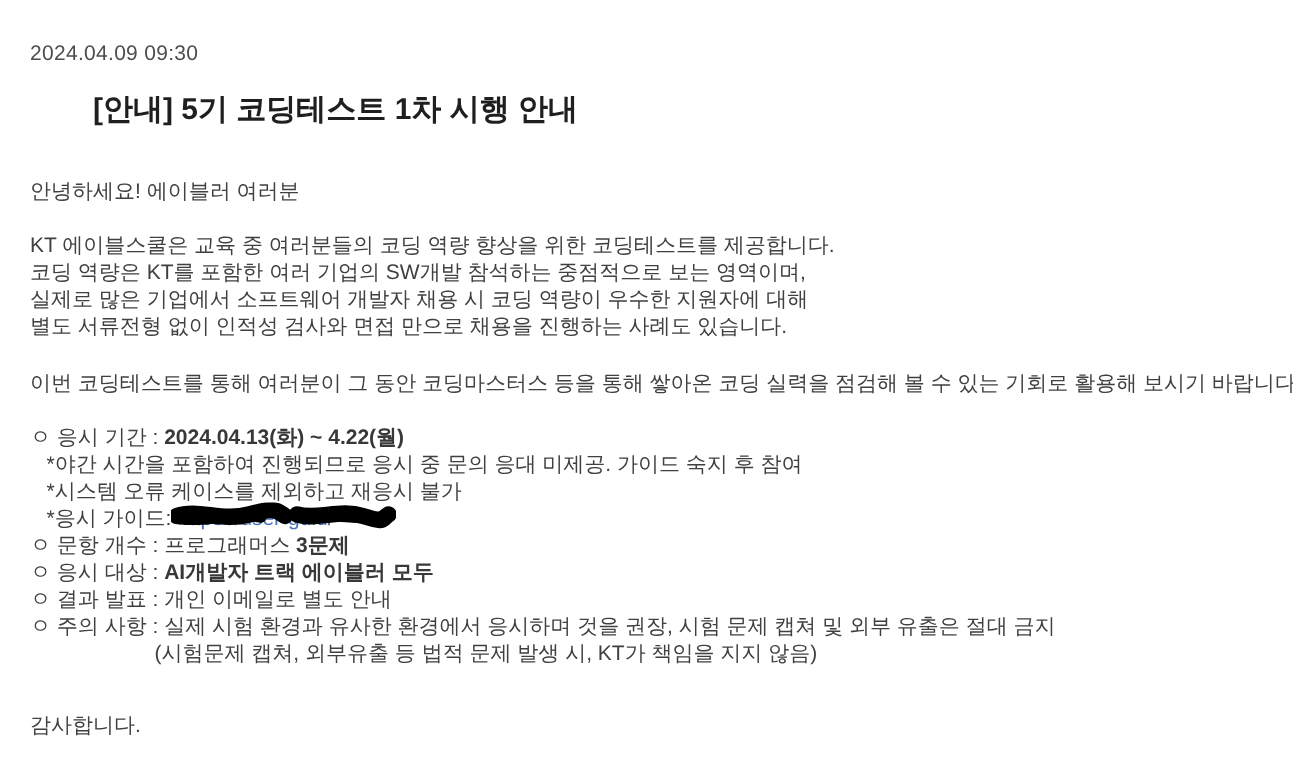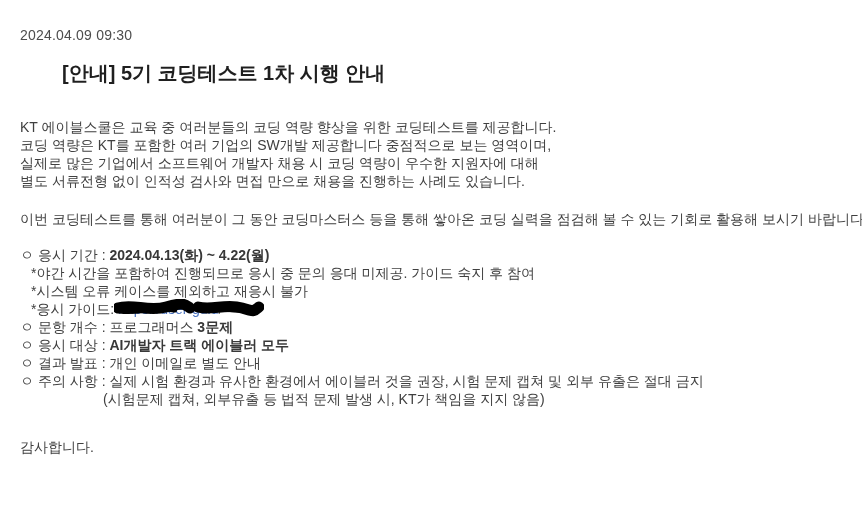--- a/index.html
+++ b/index.html
@@ -64,24 +64,25 @@
 <body>
 
 <div class="page">
 
   <div class="post-date">2024.04.09 09:30</div>
 
   <h1 class="post-title" style="margin-bottom:0;margin-left:42px;">[안내] 5기 코딩테스트 1차 시행 안내</h1>
 
   <div class="content">
 
+    <div class="line">안녕하세요! 에이블러 여러분</div>
 
     <div class="gap">
       <div class="line">KT 에이블스쿨은 교육 중 여러분들의 코딩 역량 향상을 위한 코딩테스트를 제공합니다.</div>
-      <div class="line">코딩 역량은 KT를 포함한 여러 기업의 SW개발 제공합니다 중점적으로 보는 영역이며,</div>
+      <div class="line">코딩 역량은 KT를 포함한 여러 기업의 SW개발 참석하는 중점적으로 보는 영역이며,</div>
       <div class="line">실제로 많은 기업에서 소프트웨어 개발자 채용 시 코딩 역량이 우수한 지원자에 대해</div>
       <div class="line">별도 서류전형 없이 인적성 검사와 면접 만으로 채용을 진행하는 사례도 있습니다.</div>
     </div>
 
     <div class="line gap-lg">이번 코딩테스트를 통해 여러분이 그 동안 코딩마스터스 등을 통해 쌓아온 코딩 실력을 점검해 볼 수 있는 기회로 활용해 보시기 바랍니다.</div>
 
     <div class="gap">
 
       <div class="line"><span>ㅇ 응시 기간 : </span><span class="b">2024.04.13(화) ~ 4.22(월)</span></div>
 
@@ -96,21 +97,21 @@
               <path d="M6 11 C 24 14, 40 6, 60 10" stroke="#000" stroke-width="7" fill="none" stroke-linecap="round"></path>
               <path d="M90 10 C 106 6, 122 13, 142 9" stroke="#000" stroke-width="7" fill="none" stroke-linecap="round"></path>
             </svg></span><span class="tail">/</span></div>
 
       <div class="line"><span>ㅇ 문항 개수 : 프로그래머스 </span><span class="b">3문제</span></div>
 
       <div class="line"><span>ㅇ 응시 대상 : </span><span class="b">AI개발자 트랙 에이블러 모두</span></div>
 
       <div class="line">ㅇ 결과 발표 : 개인 이메일로 별도 안내</div>
 
-      <div class="line">ㅇ 주의 사항 : 실제 시험 환경과 유사한 환경에서 에이블러 것을 권장, 시험 문제 캡쳐 및 외부 유출은 절대 금지</div>
+      <div class="line">ㅇ 주의 사항 : 실제 시험 환경과 유사한 환경에서 응시하며 것을 권장, 시험 문제 캡쳐 및 외부 유출은 절대 금지</div>
 
       <div class="line cont">(시험문제 캡쳐, 외부유출 등 법적 문제 발생 시, KT가 책임을 지지 않음)</div>
 
     </div>
 
     <div class="line closing">감사합니다.</div>
 
   </div>
 
 </div>

